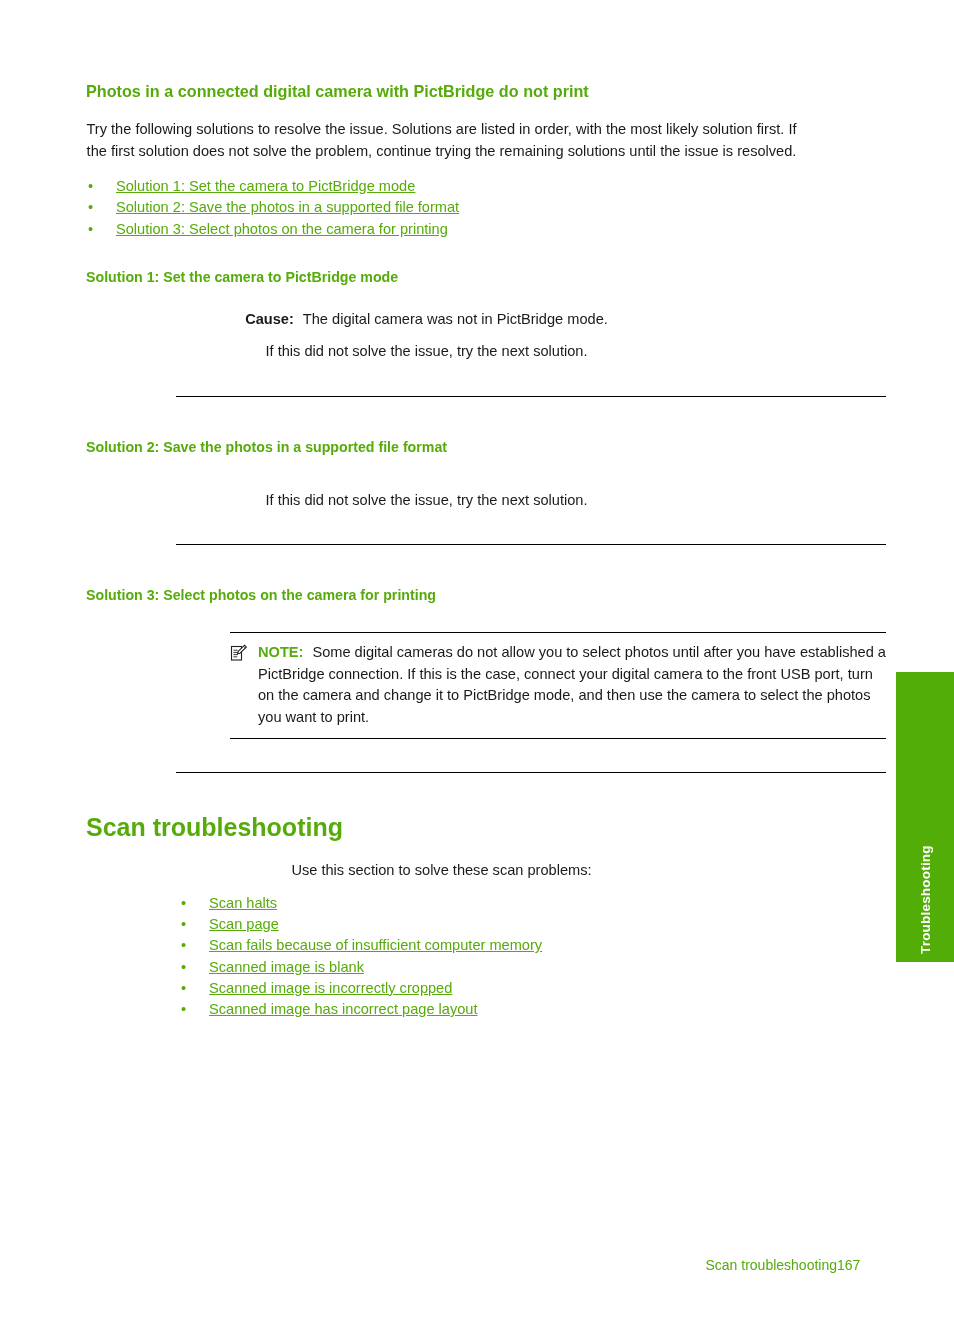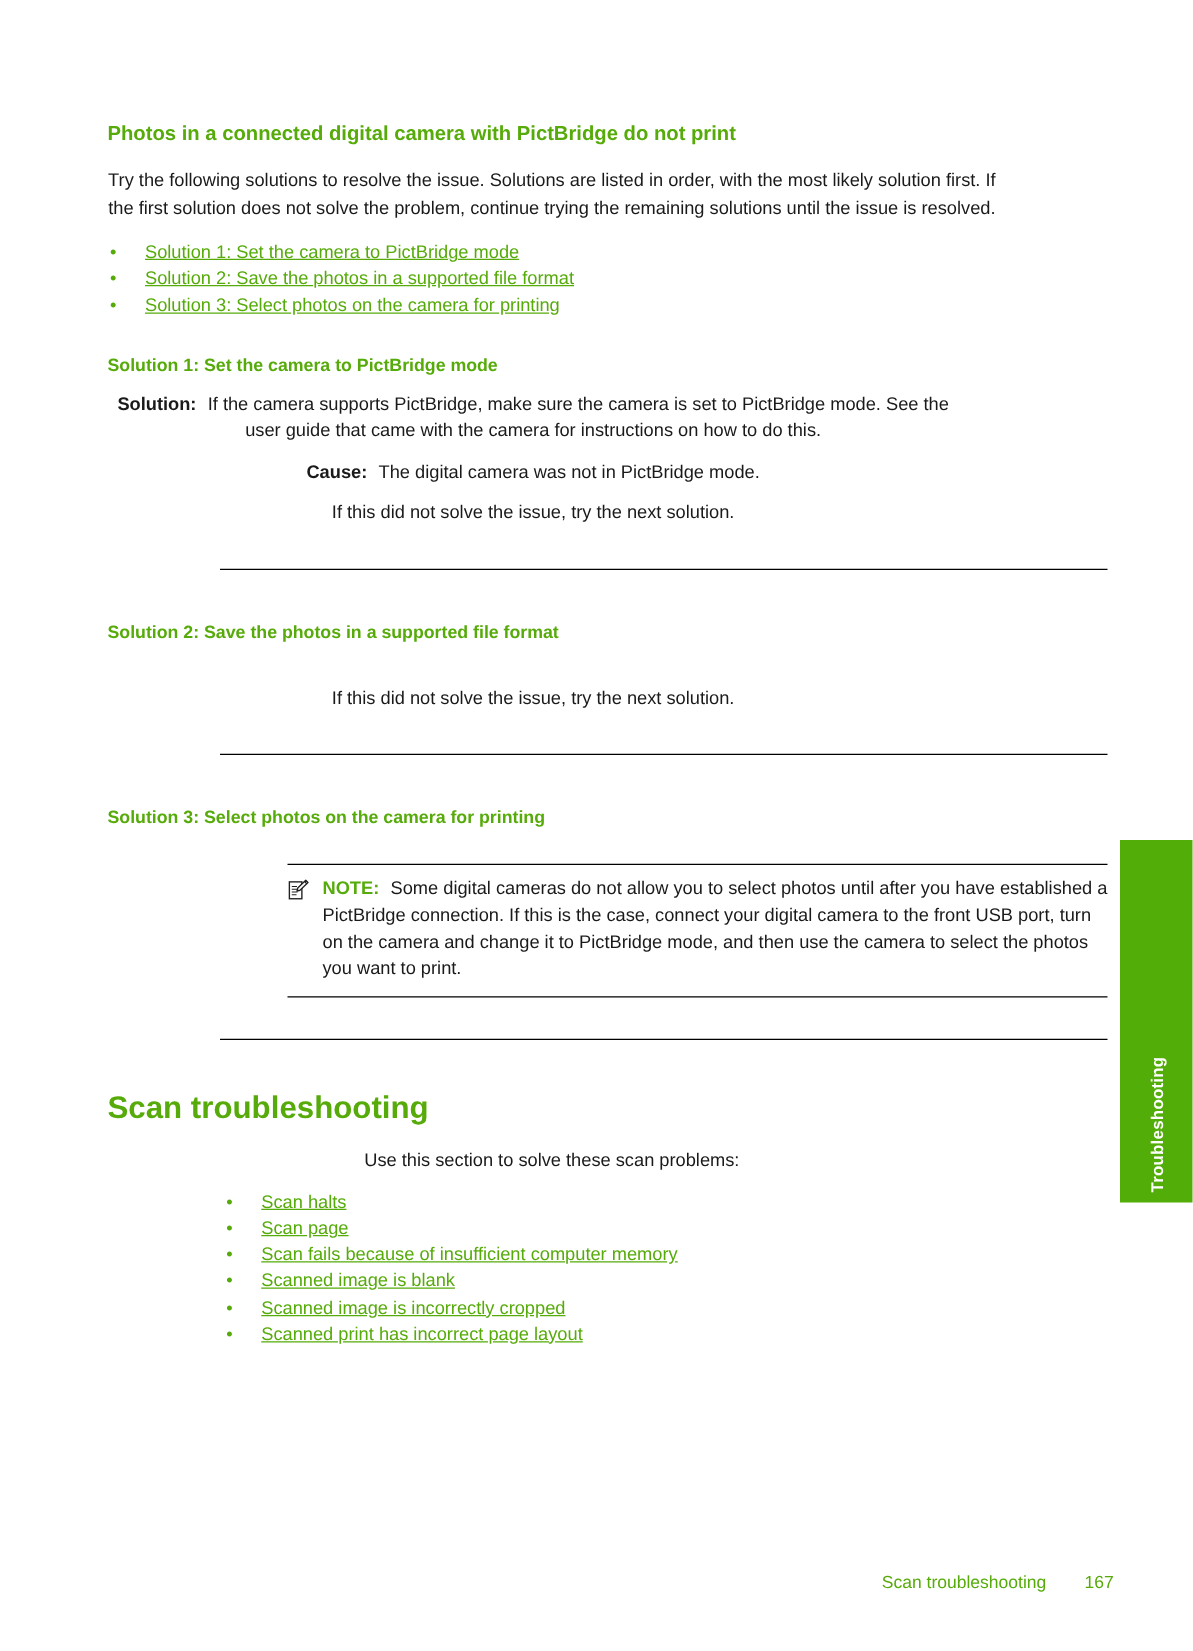--- a/index.html
+++ b/index.html
@@ -48,21 +48,21 @@
     justify-content: flex-start;
     padding-left: 8px;
     box-sizing: border-box;
     white-space: nowrap;
   }
 
   
   .content {
     position: absolute;
     left: 86px;
-    top: 16px;
+    top: 0;
     width: 805px;
   }
 
   h1.section-title {
     color: #56ab0a;
     font-size: 25px;
     font-weight: bold;
     margin: 0;
     line-height: 1.15;
   }
@@ -173,21 +173,21 @@
     left: 86px;
     top: 1257px;
     width: 805px;
     text-align: right;
     color: #56ab0a;
     font-size: 14px;
   }
   .footer .fnum {
     display: inline-block;
     width: 54px;
-    text-align: right;
+    text-align: left;
   }
 </style>
 </head>
 <body>
 
 <div class="page">
 
   <div class="side-tab">
     <div class="side-tab-label">Troubleshooting</div>
   </div>
@@ -216,21 +216,20 @@
       <li>
         <span class="bullet">•</span>
         <a class="doclink">Solution 3: Select photos on the camera for printing</a>
       </li>
     </ul>
 
     <div style="height:29px"></div>
 
     <h3 class="solution-title indent-2">Solution 1: Set the camera to PictBridge mode</h3>
     <div style="height:12px"></div>
-    <p class="body indent-3" style="width:681px"><span class="lbl">Solution:</span><span class="lbl-gap"></span><span>If the camera supports PictBridge, make sure the camera is set to PictBridge mode. See the user guide that came with the camera for instructions on how to do this.</span></p>
     <div style="height:11px"></div>
     <p class="body indent-3" style="width:681px"><span class="lbl">Cause:</span><span class="lbl-gap"></span><span>The digital camera was not in PictBridge mode.</span></p>
     <div style="height:11px"></div>
     <p class="body indent-3" style="width:681px">If this did not solve the issue, try the next solution.</p>
 
     <div style="height:33px"></div>
     <hr class="rule">
 
     <div style="height:42px"></div>
 
@@ -299,21 +298,21 @@
       <li>
         <span class="bullet">•</span>
         <a class="doclink">Scanned image is blank</a>
       </li>
       <li>
         <span class="bullet">•</span>
         <a class="doclink">Scanned image is incorrectly cropped</a>
       </li>
       <li>
         <span class="bullet">•</span>
-        <a class="doclink">Scanned print has incorrect page layout</a>
+        <a class="doclink">Scanned image has incorrect page layout</a>
       </li>
     </ul>
 
   </div>
 
   <div class="footer">
     <span>Scan troubleshooting</span><span class="fnum">167</span>
   </div>
 
 </div>

